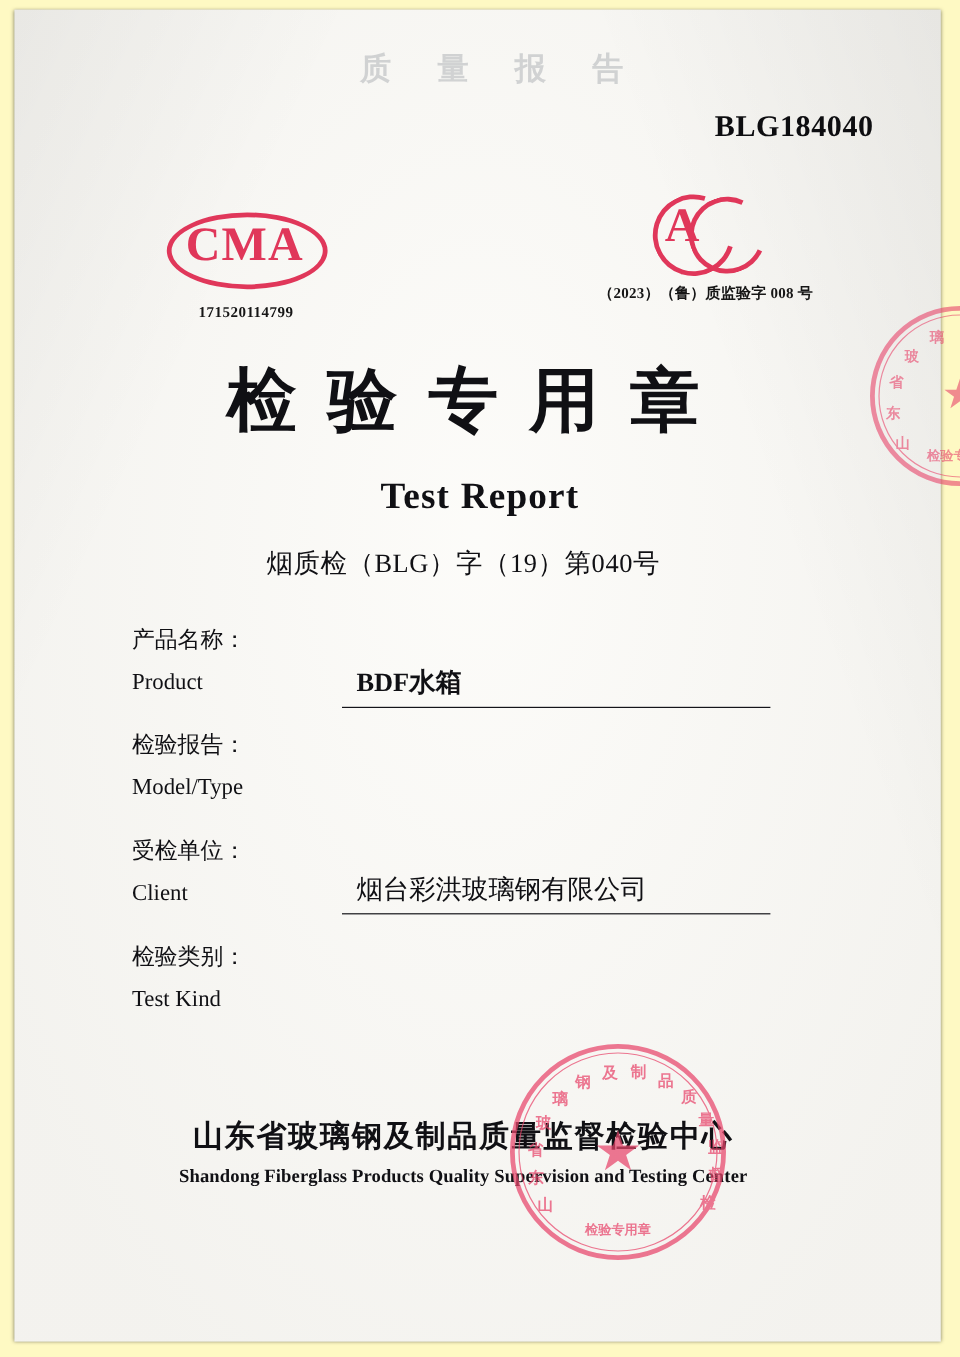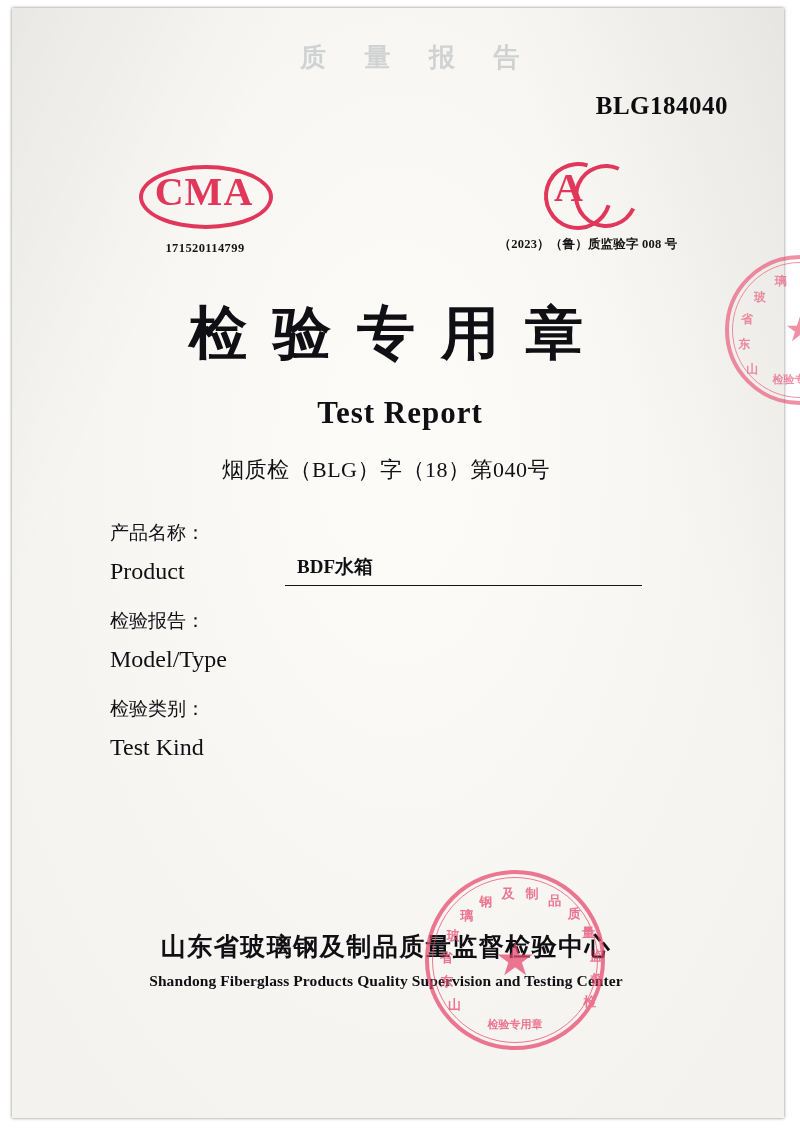--- a/index.html
+++ b/index.html
@@ -5,21 +5,21 @@
   html, body {
     margin: 0;
     padding: 0;
     background: #5a5a5a;
   }
   #page {
     position: relative;
     width: 800px;
     height: 1131px;
     overflow: hidden;
-    background: #ffffff;
+    background: #fef9c3;
     font-family: "Liberation Serif", serif;
   }
   
   #sheet {
     position: absolute;
     left: 12px;
     top: 8px;
     width: 772px;
     height: 1110px;
     background: #fbfaf6;
@@ -60,21 +60,21 @@
     position: absolute;
     left: 130px;
     top: 165px;
     width: 150px;
     text-align: center;
   }
   .cma-mark {
     position: relative;
     width: 132px;
     height: 62px;
-    margin: 0 auto;
+    margin: 12px auto;
   }
   .cma-oval {
     position: absolute;
     left: 0; top: 0;
     width: 126px;
     height: 56px;
     border: 4px solid #e0375a;
     border-radius: 50%;
   }
   .cma-letters {
@@ -201,32 +201,32 @@
     left: 0;
     top: 0;
     font-size: 19px;
     color: #101014;
     font-family: "Liberation Serif", serif;
   }
   .field-label-en {
     position: absolute;
     left: 0;
     top: 38px;
-    font-size: 24px;
+    font-size: 19px;
     color: #101014;
     font-family: "Liberation Serif", serif;
   }
   .field-value {
     position: absolute;
     left: 175px;
     top: 34px;
     width: 345px;
     border-bottom: 1.6px solid #14141a;
     padding: 0 0 5px 12px;
-    font-size: 19px;
+    font-size: 22px;
     color: #101014;
     font-family: "Liberation Serif", serif;
     white-space: nowrap;
   }
   .field-value.bold { font-weight: bold; }
   .field-row.r2 .field-value { top: 30px; }
 
   
   .footer-cn {
     position: absolute;
@@ -364,35 +364,40 @@
       <div class="cal-mark">
         <div class="cal-c-outer"></div>
         <div class="cal-c2"></div>
         <div class="cal-a">A</div>
       </div>
       <div class="cal-code">（2023）（鲁）质监验字 008 号</div>
     </div>
 
     <div class="title-cn">检验专用章</div>
     <div class="title-en">Test Report</div>
-    <div class="report-no">烟质检（BLG）字（18）第040号</div>
+    <div class="report-no">烟质检（BLG）字（19）第040号</div>
 
     <div class="fields">
 
       <div class="field-row r0">
         <div class="field-label-cn">产品名称：</div>
         <div class="field-label-en">Product</div>
         <div class="field-value bold">BDF水箱</div>
       </div>
 
       <div class="field-row r1">
         <div class="field-label-cn">检验报告：</div>
         <div class="field-label-en">Model/Type</div>
       </div>
 
+      <div class="field-row r2">
+        <div class="field-label-cn">受检单位：</div>
+        <div class="field-label-en">Client</div>
+        <div class="field-value">烟台彩洪玻璃钢有限公司</div>
+      </div>
 
       <div class="field-row r3">
         <div class="field-label-cn">检验类别：</div>
         <div class="field-label-en">Test Kind</div>
       </div>
 
     </div>
 
     <div class="footer-cn">山东省玻璃钢及制品质量监督检验中心</div>
     <div class="footer-en">Shandong Fiberglass Products Quality Supervision and Testing Center</div>

